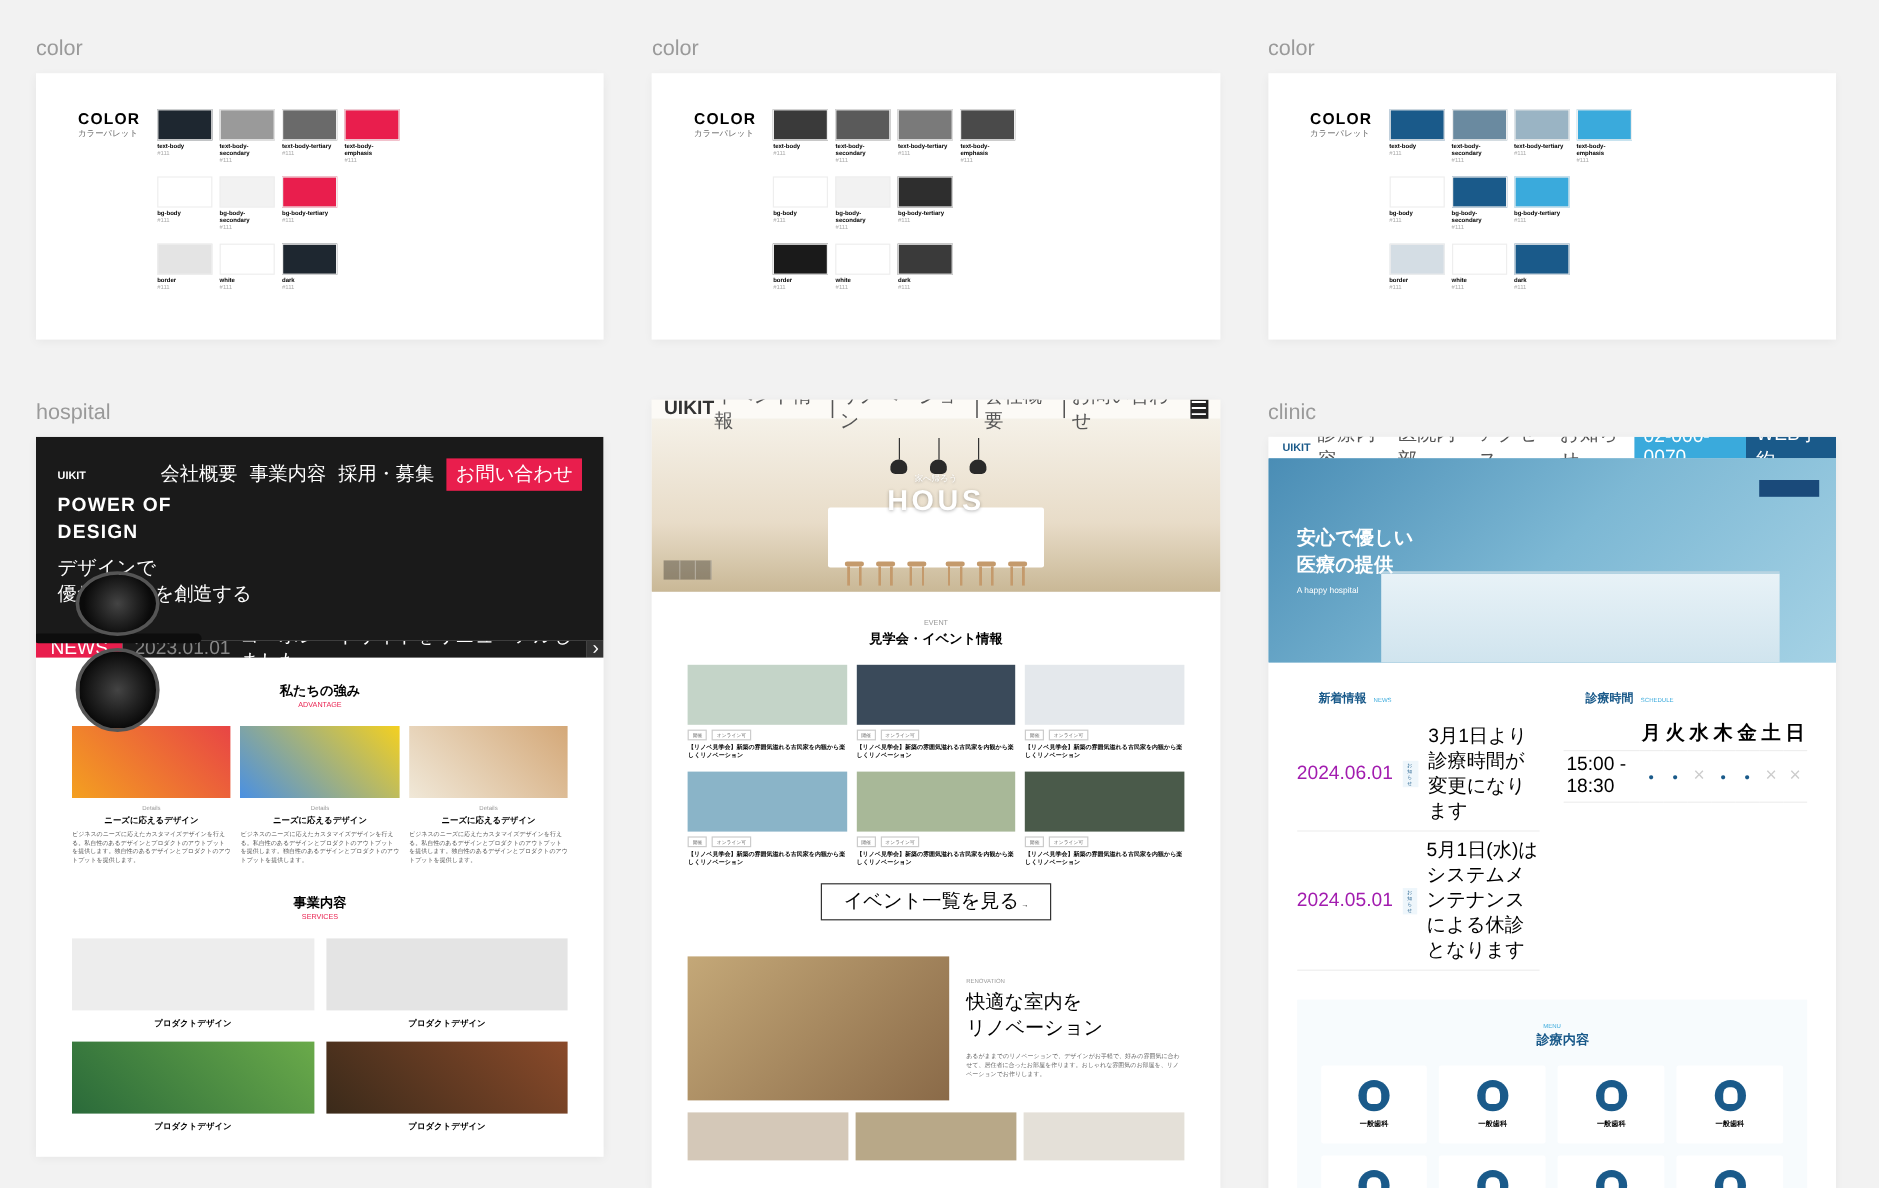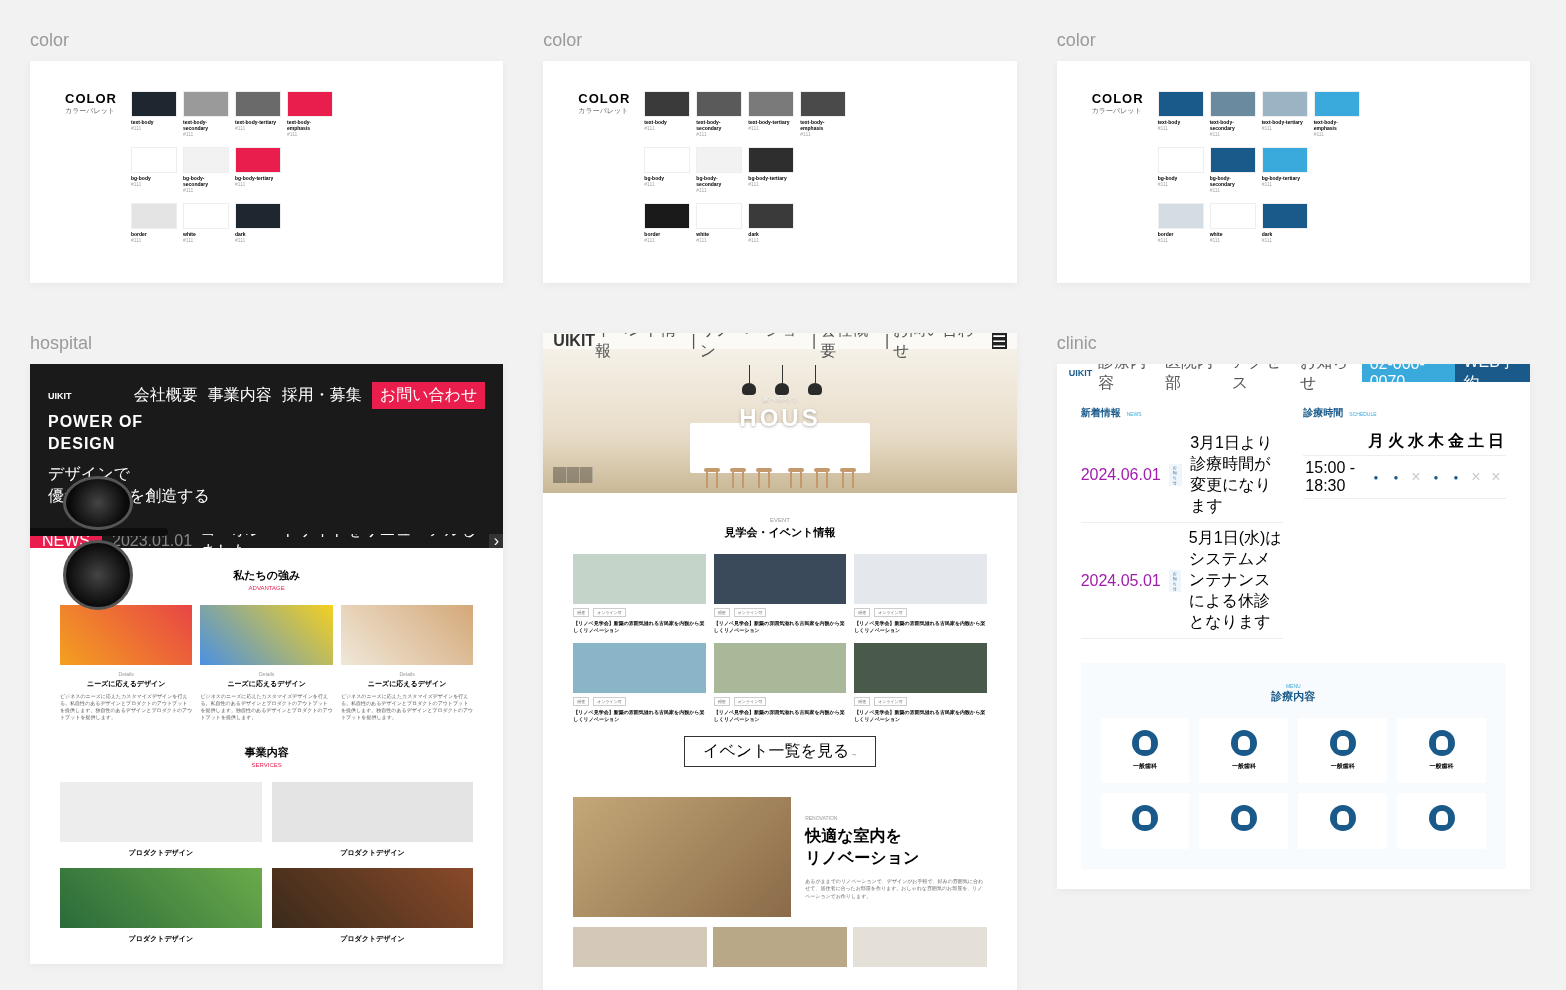--- a/index.html
+++ b/index.html
@@ -63,38 +63,38 @@
 .re-grid3{display:grid;grid-template-columns:repeat(3,1fr);gap:8px;margin-bottom:10px;}
 .re-item .imgph{height:50px;background:#8a9;}
 .re-item .meta{display:flex;gap:4px;margin-top:4px;}
 .re-item .meta span{font-size:4px;border:1px solid #ccc;padding:1px 3px;color:#666;}
 .re-item .ttl{font-size:5px;font-weight:700;margin-top:3px;line-height:1.3;}
 .re-btn{display:block;margin:14px auto 0;border:1px solid #333;font-size:6px;padding:4px 18px;width:fit-content;}
 .re-feature{display:flex;gap:14px;margin-top:30px;padding:0 0;}
 .re-feature .imgph{flex:1.2;height:120px;background:#b8a88c;}
 .re-feature .txt{flex:1;padding-top:18px;}
 .re-feature .ovr{font-size:5px;color:#999;}
-.re-feature .ttl{font-size:11px;font-weight:700;margin-top:4px;line-height:1.4;}
+.re-feature .ttl{font-size:11px;font-weight:400;margin-top:4px;line-height:1.4;}
 .re-feature .desc{font-size:5px;color:#666;margin-top:8px;line-height:1.5;}
 .re-thumbs{display:flex;gap:6px;margin-top:10px;}
 .re-thumbs div{flex:1;height:40px;background:#ccc;}
 
 
 .cl-nav{height:18px;display:flex;align-items:center;padding:0 0 0 12px;font-size:6px;color:#333;}
 .cl-nav .logo{font-weight:800;color:#1a5a8a;font-size:9px;}
 .cl-nav .spacer{flex:1;}
 .cl-nav a{margin:0 6px;color:#555;}
 .cl-nav .btn1{background:#3aaadc;color:#fff;padding:6px 8px;height:18px;display:flex;align-items:center;}
 .cl-nav .btn2{background:#1a5a8a;color:#fff;padding:6px 8px;height:18px;display:flex;align-items:center;}
 .cl-hero{height:170px;background:linear-gradient(135deg,#5a9fc4 0%,#8cc5de 100%);position:relative;display:flex;flex-direction:column;justify-content:center;padding:0 24px;color:#fff;}
 .cl-hero-ttl{font-size:16px;font-weight:700;line-height:1.4;}
 .cl-hero-sub{font-size:7px;margin-top:6px;}
 .cl-body{padding:20px 24px;}
 .cl-two{display:grid;grid-template-columns:1fr 1fr;gap:20px;}
-.cl-sec-ttl{font-size:10px;font-weight:700;color:#1a5a8a;}
+.cl-sec-ttl{font-size:10px;font-weight:700;color:#1a5a8a;margin-left:18px;}
 .cl-sec-sub{font-size:5px;color:#3aaadc;display:inline-block;margin-left:6px;}
 .cl-news-item{display:flex;gap:8px;font-size:5px;padding:5px 0;border-bottom:1px solid #eee;align-items:center;}
 .cl-news-item .date{color:#a21caf;}
 .cl-news-item .tag{background:#eef6fb;color:#1a5a8a;padding:1px 4px;font-size:4px;}
 .cl-sched{margin-top:8px;}
 .cl-sched table{width:100%;font-size:5px;border-collapse:collapse;}
 .cl-sched td,.cl-sched th{padding:3px 2px;text-align:center;border-bottom:1px solid #eee;}
 .cl-sched .dot{color:#1a5a8a;font-size:8px;}
 .cl-sched .x{color:#ccc;}
 .cl-services{background:#f7fbfd;padding:20px;margin-top:24px;}
@@ -526,20 +526,28 @@
   <div class="card tpl">
     <div class="cl-nav">
       <span class="logo">UIKIT</span>
       <span class="spacer"></span>
       <a>診療内容</a>
       <a>医院内部</a>
       <a>アクセス</a>
       <a>お知らせ</a>
       <span class="btn1">02-000-0070</span>
       <span class="btn2">WEB予約</span>
+    </div>
+    <div class="cl-hero">
+      <div class="hospital-bg">
+            <div class="desk"></div>
+            <div class="sign"></div>
+          </div>
+      <div class="cl-hero-ttl" style="z-index:1;"><span>安心で優しい</span><br><span>医療の提供</span></div>
+      <div class="cl-hero-sub" style="z-index:1;">A happy hospital</div>
     </div>
     <div class="cl-body">
       <div class="cl-two">
         <div>
           <span class="cl-sec-ttl">新着情報</span><span class="cl-sec-sub">NEWS</span>
           <div style="margin-top:8px;">
             <div class="cl-news-item">
                   <span class="date">2024.06.01</span>
                   <span class="tag">お知らせ</span>
                   <span>3月1日より診療時間が変更になります</span>

